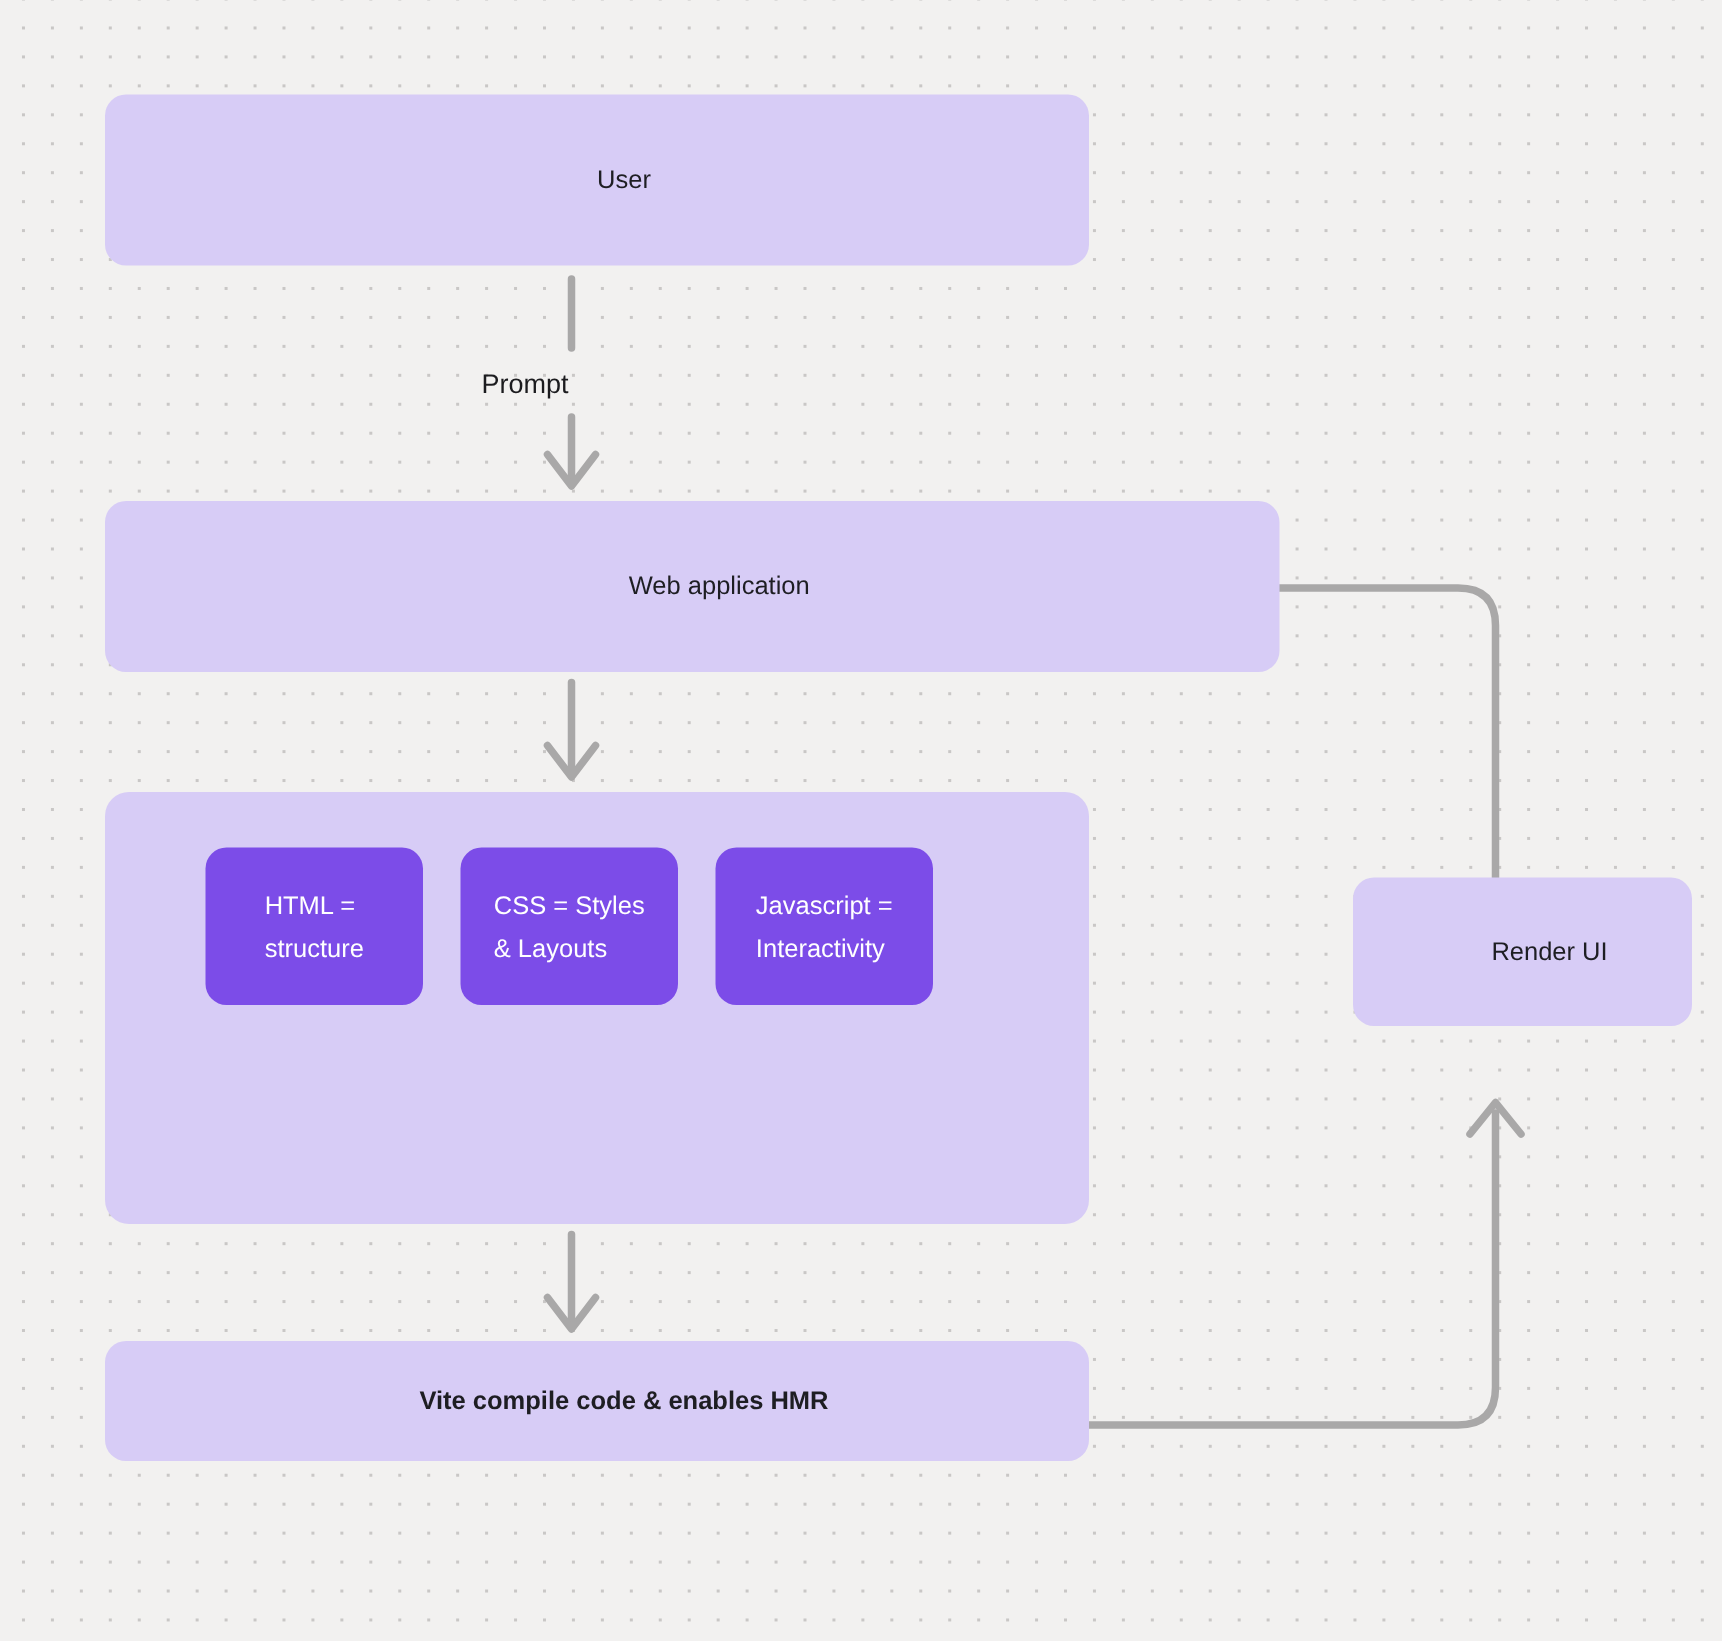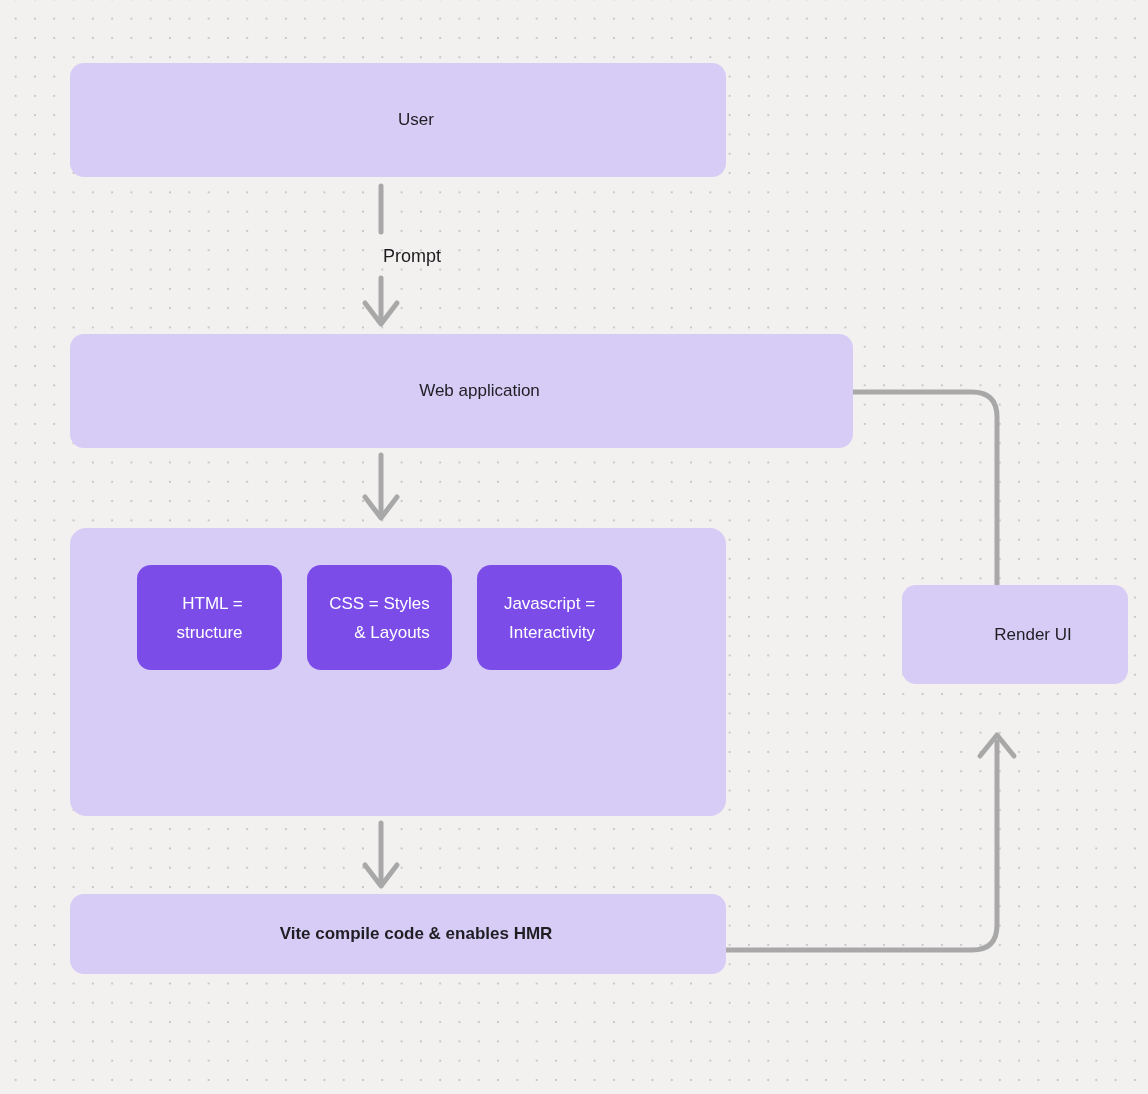--- a/index.html
+++ b/index.html
@@ -48,21 +48,21 @@
   .chip {
     position: absolute;
     top: 37px;
     width: 145px; height: 105px;
     background: #7c4ce8;
     border-radius: 14px;
     color: #ffffff;
     display: flex;
     align-items: center;
     justify-content: center;
-    text-align: right;
+    text-align: left;
     font-size: 17px;
     font-weight: 500;
     line-height: 29px;
     white-space: pre-line;
   }
   #chip-html { left: 67px; }
   #chip-css  { left: 237px; }
   #chip-js   { left: 407px; }
   .container-caption {
     position: absolute;
@@ -70,21 +70,21 @@
     top: 192px;
     text-align: center;
     font-size: 18px;
     font-weight: 500;
     color: #1e1e23;
   }
   .edge-label {
     position: absolute;
     left: 321px; top: 246px;
     width: 120px;
-    text-align: right;
+    text-align: left;
     font-size: 18px;
     font-weight: 500;
     color: #1c1c1f;
   }
 </style>
 </head>
 <body>
 
 <div class="canvas">
 

